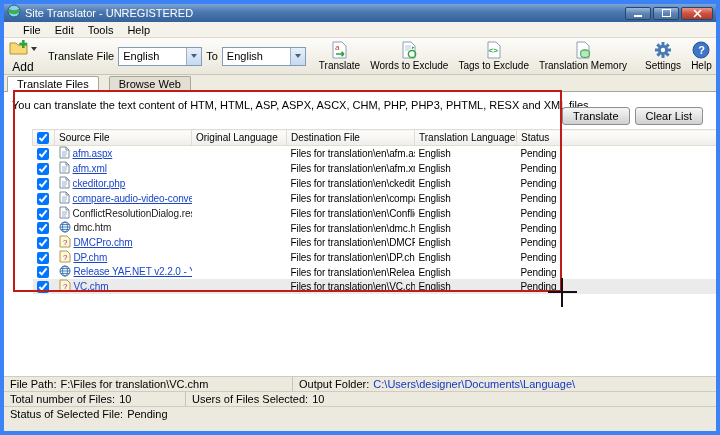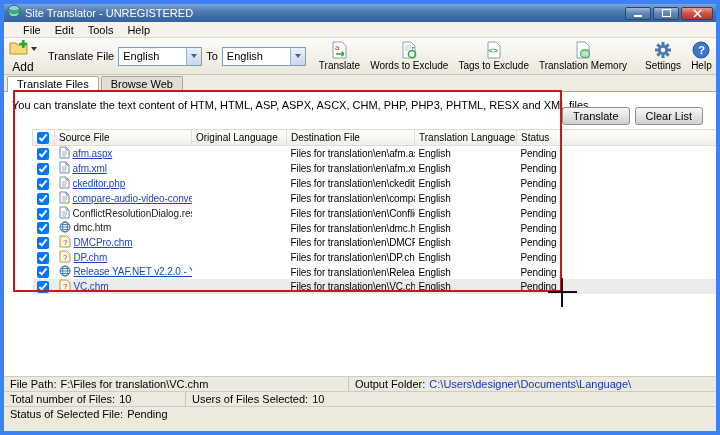--- a/index.html
+++ b/index.html
@@ -42,21 +42,21 @@
   .combo-btn .caret { border-top-color:#44617f; }
   .vsep { width:1px; align-self:stretch; margin:3px 4px; background:#c9c5b6; }
   .tbtn { display:flex; flex-direction:column; align-items:center; justify-content:center;
           padding:2px 5px; gap:1px; font-size:10px; }
   .tbtn svg { display:block; }
 
   
   .tabstrip { flex:0 0 17px; background:#eeebe0; display:flex; align-items:flex-end;
               padding-left:3px; border-bottom:1px solid #a9a695; position:relative; z-index:2; }
   .tab { font-size:11px; padding:1px 9px 1px; border:1px solid #a9a695; border-bottom:none;
-         background:#e2dfd2; margin-right:2px; border-radius:2px 2px 0 0; }
+         background:#e2dfd2; margin-right:10px; border-radius:2px 2px 0 0; }
   .tab.active { background:#fff; margin-bottom:-1px; padding-bottom:2px; }
 
   
   .content { flex:1 1 auto; background:#fff; position:relative; overflow:hidden; }
   .info-text { position:absolute; left:8px; top:7px; font-size:11px; color:#000; white-space:nowrap; }
   .action-buttons { position:absolute; right:13px; top:15px; display:flex; gap:5px; }
   .btn { font-size:11px; padding:2px 10px; border:1px solid #8e8f8f; border-radius:3px;
          background:linear-gradient(#f6f6f6,#e6e6e6 45%,#d0d0d0); }
 
   .file-table { position:absolute; left:28px; right:12px; top:37px; width:calc(100% - 24px);
@@ -71,21 +71,21 @@
   .file-table input[type=checkbox] { width:12px; height:12px; margin:0; vertical-align:middle; }
   .ficon { display:inline-block; vertical-align:-2px; margin-right:3px; }
   .src-link { color:var(--link-color); text-decoration:underline; cursor:pointer; }
   .src-plain { color:#1a1a1a; }
 
   
   .sbar { flex:0 0 15px; background:#eceadf; border-top:1px solid #cfccbf; display:flex;
           align-items:center; font-size:11px; overflow:hidden; }
   .sbar-cell { padding:0 6px; height:100%; display:flex; align-items:center;
                border-right:1px solid #c8c5b8; white-space:nowrap; overflow:hidden; }
-  .cell-filepath { width:345px;align-items:center; }
+  .cell-filepath { width:289px;align-items:center; }
   .cell-total { width:182px; }
   .grow { flex:1; border-right:none;text-align:right; }
   .lbl { margin-right:4px; }
   .path-blue { color:#1436c0; }
   .sbar-filler { flex:0 0 10px; background:#eceadf; }
 
   
   .annotation-rect { position:absolute; left:9px; top:86px; width:549px; height:202px;
                      border:2px solid var(--annotation-color); z-index:40; pointer-events:none; }
   .crosshair-h { position:absolute; left:544px; top:287px; width:29px; height:2px; background:#111;

